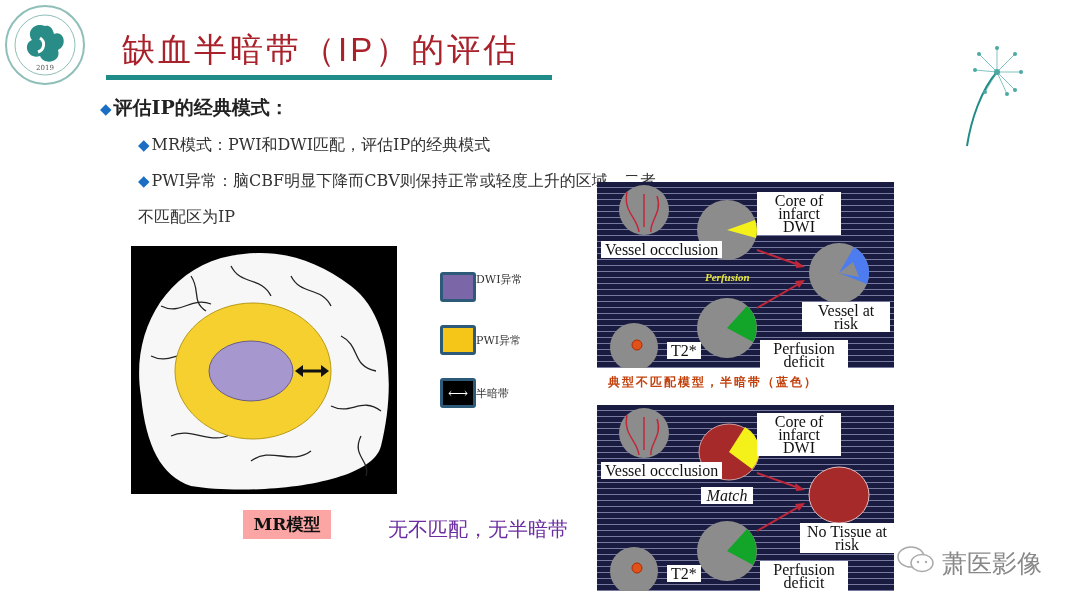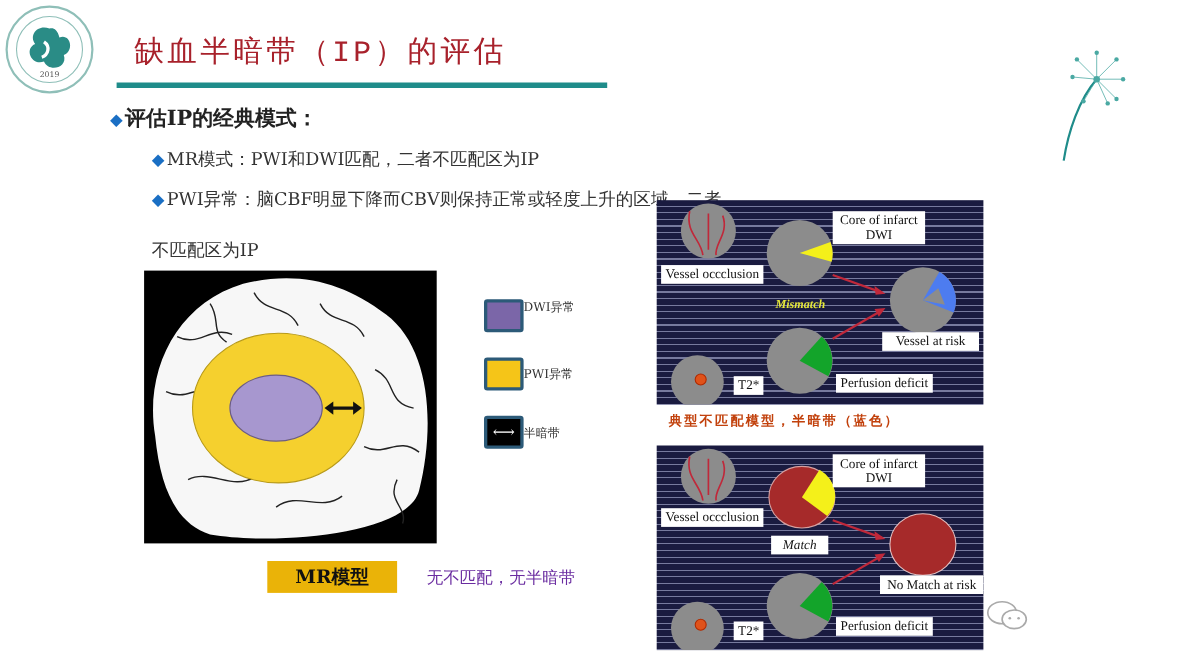--- a/index.html
+++ b/index.html
@@ -1,35 +1,35 @@
 <!DOCTYPE html>
 <html><head>
 <meta charset="utf-8">
 <style>
   html,body{margin:0;padding:0;}
   body{width:1080px;height:608px;position:relative;background:#ffffff;overflow:hidden;font-family:"DejaVu Serif","Liberation Serif",serif;}
   .abs{position:absolute;}
   #logo{left:4px;top:4px;width:82px;height:82px;}
-  #title{left:122px;top:28px;font-size:27px;color:#a8212b;letter-spacing:3px;font-family:Liberation Mono, monospace;white-space:nowrap;}
+  #title{left:122px;top:28px;font-size:33px;color:#a8212b;letter-spacing:3px;font-family:Liberation Sans, sans-serif;white-space:nowrap;}
   #title-bar{left:106px;top:75px;width:446px;height:5px;background:#1f8c8a;}
   .diam{color:#1a6fc4;font-size:15px;margin-right:2px;}
   #bullet-main{left:100px;top:95px;font-size:19px;color:#222;font-weight:bold;white-space:nowrap;}
   .sub{font-size:16px;color:#333;white-space:nowrap;}
   #sub1{left:138px;top:135px;}
   #sub2{left:138px;top:171px;}
-  #sub2b{left:138px;top:218px;}
+  #sub2b{left:138px;top:207px;}
   #brain-box{left:131px;top:246px;width:266px;height:248px;background:#000;overflow:hidden;}
   .legend-sw{width:30px;height:24px;border:3px solid #2c5a78;border-radius:3px;}
   .legend-label{font-size:11px;color:#333;white-space:nowrap;}
-  #mr-model{left:243px;top:510px;width:118px;height:29px;background:#eab308;color:#111;font-size:17px;display:flex;align-items:center;justify-content:center;font-weight:bold;}
-  #no-mismatch{left:388px;top:516px;font-size:15px;color:#6a2ca0;white-space:nowrap;}
+  #mr-model{left:243px;top:510px;width:88px;height:29px;background:#fca5a5;color:#111;font-size:17px;display:flex;align-items:center;justify-content:center;font-weight:bold;}
+  #no-mismatch{left:388px;top:516px;font-size:20px;color:#6a2ca0;white-space:nowrap;}
   .panel{background:repeating-linear-gradient(#1a1b40 0px,#1a1b40 5px,#777a9e 5px,#777a9e 6px);overflow:hidden;}
   #panel1{left:597px;top:182px;width:297px;height:186px;}
   #panel2{left:597px;top:405px;width:297px;height:186px;}
-  .plabel{position:absolute;background:#fff;color:#111;font-size:12px;font-family:"Liberation Serif",serif;text-align:center;line-height:13px;padding:2px 4px;}
+  .plabel{position:absolute;background:#fff;color:#111;font-size:16px;font-family:"Liberation Serif",serif;text-align:center;line-height:13px;padding:2px 4px;}
   #cap1{left:608px;top:374px;font-size:12px;color:#c2410c;letter-spacing:2px;white-space:nowrap;font-weight:bold;}
   #watermark{left:896px;top:546px;font-size:25px;color:#888;white-space:nowrap;font-family:"DejaVu Sans",sans-serif;display:flex;align-items:center;gap:6px;}
   #dandelion{left:955px;top:40px;width:80px;height:112px;}
 </style>
 </head>
 <body>
 
 <div id="logo" class="abs">
   <svg width="82" height="82" viewBox="0 0 82 82">
     <circle cx="41" cy="41" r="39" fill="#fff" stroke="#8fbfb8" stroke-width="2"></circle>
@@ -67,21 +67,21 @@
         <circle cx="30" cy="52" r="2"></circle>
         <circle cx="42" cy="32" r="3"></circle>
     </g>
   </svg>
 </div>
 
 <div id="bullet-main" class="abs">
   <span class="diam">◆</span><span>评估IP的经典模式：</span>
 </div>
 <div id="sub1" class="abs sub">
-  <span class="diam">◆</span><span>MR模式：PWI和DWI匹配，二者不匹配区为IP</span>
+  <span class="diam">◆</span><span>MR模式：PWI和DWI匹配，评估IP的经典模式</span>
 </div>
 <div id="sub2" class="abs sub">
   <span class="diam">◆</span><span>PWI异常：脑CBF明显下降而CBV则保持正常或轻度上升的区域，二者</span>
 </div>
 <div id="sub2b" class="abs sub">不匹配区为IP</div>
 
 <div id="brain-box" class="abs">
   <svg width="266" height="248" viewBox="0 0 266 248">
     <path d="M10 150 C0 90 30 30 90 12 C140 0 180 10 220 40 C260 70 265 140 250 200 C240 240 120 250 60 240 C30 230 15 200 10 150 Z" fill="#f7f7f7"></path>
     <g stroke="#222" stroke-width="1.3" fill="none">
@@ -135,21 +135,21 @@
     <path d="M130 146 L150 124 A30 30 0 0 1 156 160 Z" fill="#13a42a"></path>
     <circle cx="37" cy="165" r="24" fill="#8c8c8c"></circle>
     <circle cx="40" cy="163" r="5" fill="#e0521a" stroke="#b02a00"></circle>
     <line x1="160" y1="68" x2="205" y2="84" stroke="#c0283a" stroke-width="2"></line>
     <polygon points="208,85 198,78 199,86" fill="#c0283a"></polygon>
     <line x1="160" y1="126" x2="205" y2="100" stroke="#c0283a" stroke-width="2"></line>
     <polygon points="208,98 198,99 202,106" fill="#c0283a"></polygon>
   </svg>
   <div class="plabel" style="left:160px;top:10px;width:76px;"><span>Core of infarct</span><br><span>DWI</span></div>
   <div class="plabel" style="left:4px;top:59px;">Vessel occclusion</div>
-  <div class="abs" style="left:108px;top:89px;font-size:11px;font-style:italic;font-weight:bold;color:#e6e83a;font-family:'Liberation Serif',serif;">Mismatch</div>
+  <div class="abs" style="left:108px;top:89px;font-size:11px;font-style:italic;font-weight:bold;color:#e6e83a;font-family:'Liberation Serif',serif;">Perfusion</div>
   <div class="plabel" style="left:205px;top:120px;width:80px;">Vessel at risk</div>
   <div class="plabel" style="left:70px;top:160px;">T2*</div>
   <div class="plabel" style="left:163px;top:158px;width:80px;">Perfusion deficit</div>
 </div>
 <div id="cap1" class="abs">典型不匹配模型，半暗带（蓝色）</div>
 
 <div id="panel2" class="abs panel">
   <svg width="297" height="186" viewBox="0 0 297 186" style="position:absolute;left:0;top:0;">
     <circle cx="47" cy="28" r="25" fill="#8c8c8c"></circle>
     <path d="M30 10 C26 30 40 35 42 50 M47 12 L47 45 M60 14 C66 30 52 40 54 50" stroke="#c0283a" stroke-width="1.5" fill="none"></path>
@@ -161,27 +161,28 @@
     <circle cx="37" cy="166" r="24" fill="#8c8c8c"></circle>
     <circle cx="40" cy="163" r="5" fill="#e0521a" stroke="#b02a00"></circle>
     <line x1="160" y1="68" x2="205" y2="84" stroke="#c0283a" stroke-width="2"></line>
     <polygon points="208,85 198,78 199,86" fill="#c0283a"></polygon>
     <line x1="160" y1="126" x2="205" y2="100" stroke="#c0283a" stroke-width="2"></line>
     <polygon points="208,98 198,99 202,106" fill="#c0283a"></polygon>
   </svg>
   <div class="plabel" style="left:160px;top:8px;width:76px;"><span>Core of infarct</span><br><span>DWI</span></div>
   <div class="plabel" style="left:4px;top:57px;">Vessel occclusion</div>
   <div class="plabel" style="left:104px;top:82px;width:44px;font-style:italic;">Match</div>
-  <div class="plabel" style="left:203px;top:118px;width:86px;">No Match at risk</div>
+  <div class="plabel" style="left:203px;top:118px;width:86px;">No Tissue at risk</div>
   <div class="plabel" style="left:70px;top:160px;">T2*</div>
   <div class="plabel" style="left:163px;top:156px;width:80px;">Perfusion deficit</div>
 </div>
 
 <div id="watermark" class="abs">
   <span>
     <svg width="40" height="28" viewBox="0 0 40 28">
       <ellipse cx="15" cy="11" rx="13" ry="10" fill="none" stroke="#aaa" stroke-width="1.5"></ellipse>
       <ellipse cx="26" cy="17" rx="11" ry="8.5" fill="#fff" stroke="#aaa" stroke-width="1.5"></ellipse>
       <circle cx="22" cy="16" r="1.2" fill="#aaa"></circle>
         <circle cx="30" cy="16" r="1.2" fill="#aaa"></circle>
     </svg>
   </span>
+  <span>萧医影像</span>
 </div>
 
 </body></html>

